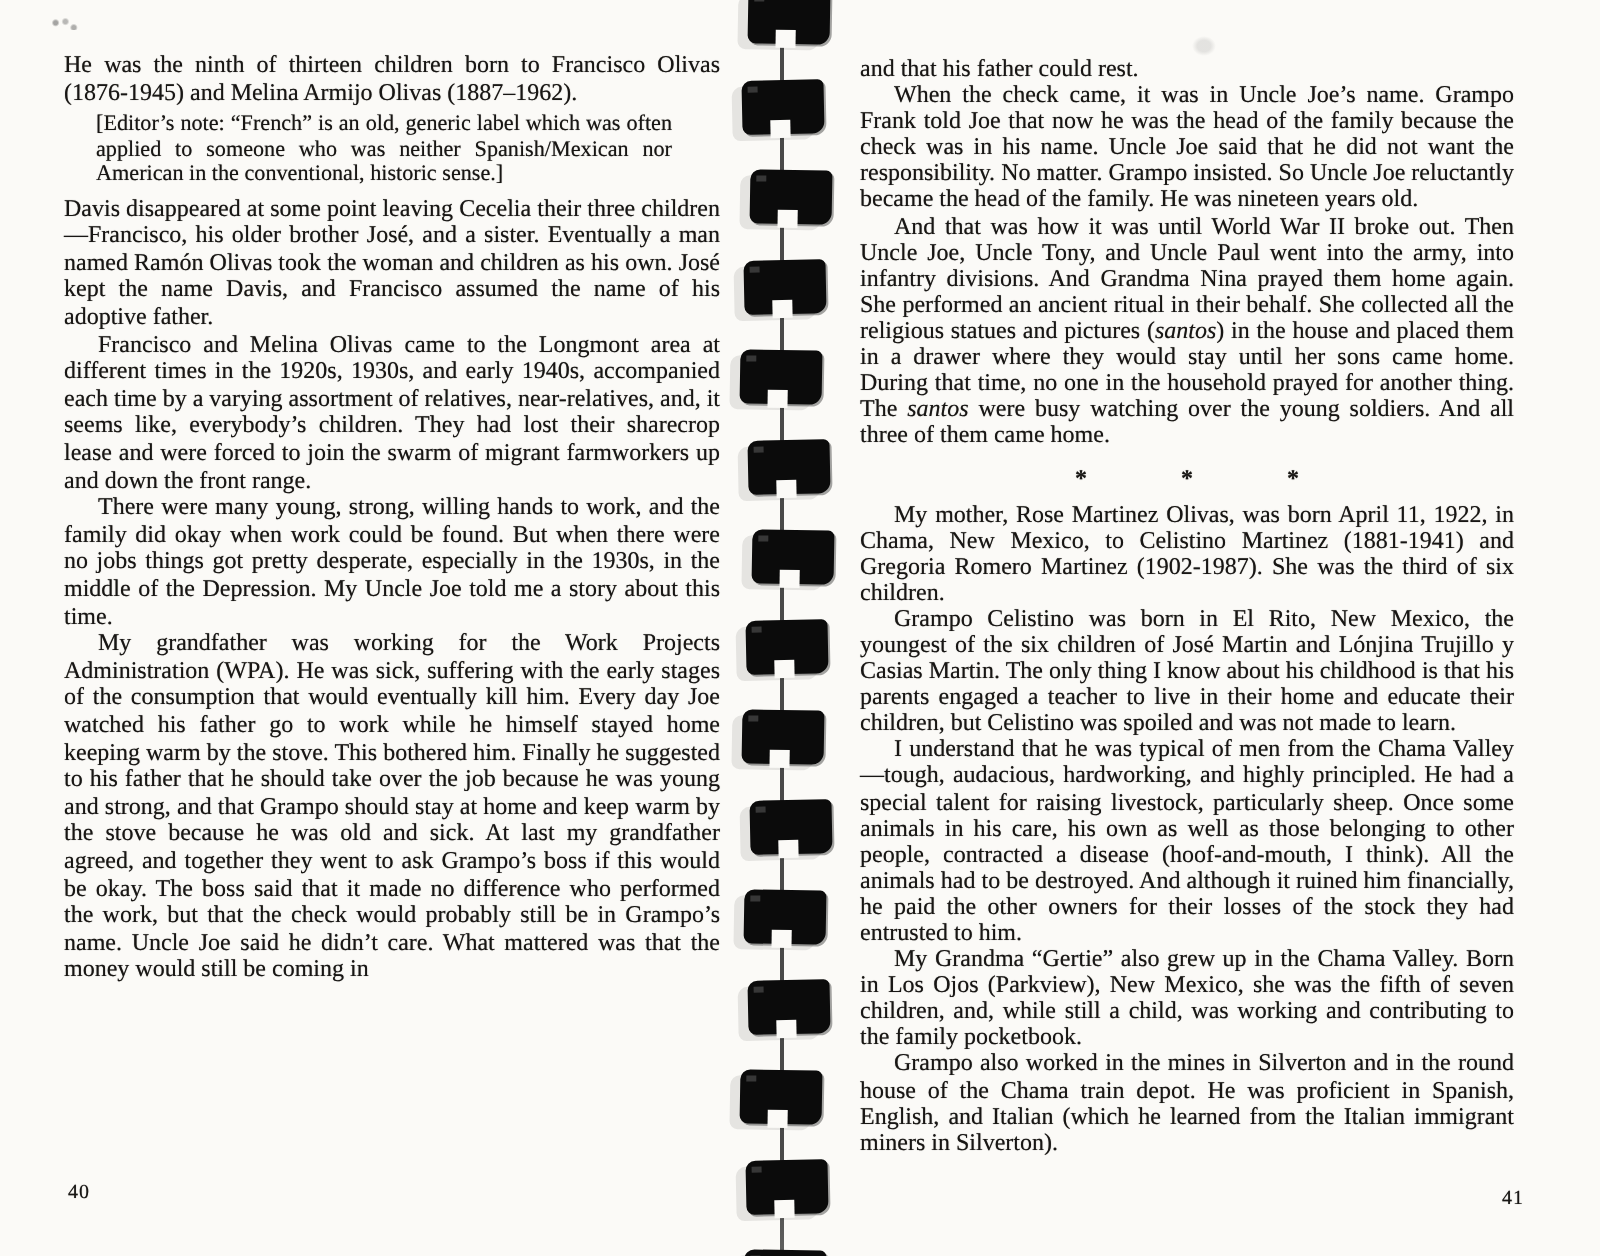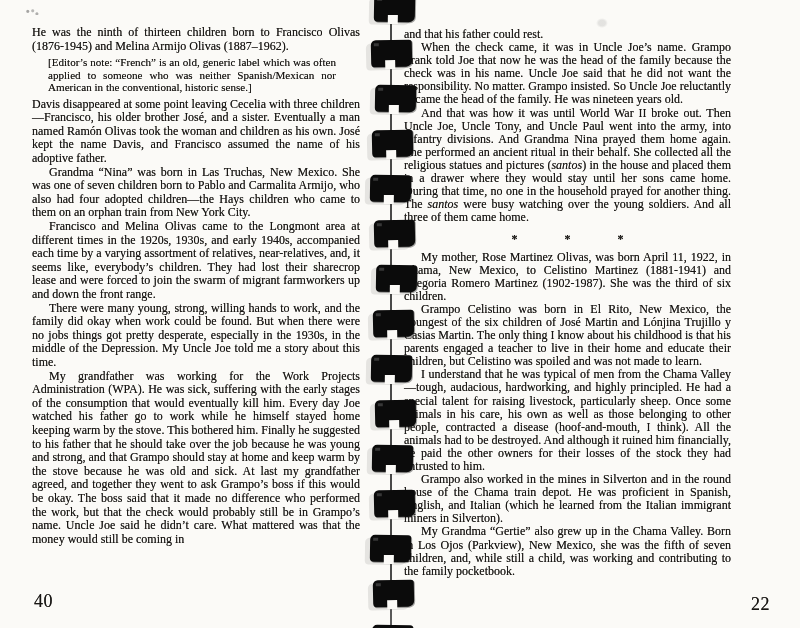--- a/index.html
+++ b/index.html
@@ -25,21 +25,21 @@
     position:absolute;
     text-align:justify;
     text-shadow:0 0 .4px rgba(20,18,14,.65);
     color:var(--ink);
   }
   .page-content.left{
     left:32px;top:26px;width:328px;
     font-size:12px;line-height:13.6px;
   }
   .page-content.right{
-    left:404px;top:28px;width:327px;
+    left:430px;top:28px;width:327px;
     font-size:12px;line-height:13.1px;
   }
   .page-content p{margin:0;padding:0;}
   p.body-indent{text-indent:17px;}
   p.body-flush{text-indent:0;}
   p.editors-note{
     font-size:11.1px;
     line-height:12.5px;
     margin:3px 24px 4px 16px;
     text-indent:0;
@@ -50,21 +50,21 @@
     letter-spacing:22px;
     font-weight:bold;
     font-size:12px;
     margin:7px 0 6px 0;
   }
   p.separator span{position:relative;top:2px;}
   em{}
   
   .page-number{
     position:absolute;
-    font-size:18px;
+    font-size:10px;
     letter-spacing:.5px;
     text-shadow:0 0 .4px rgba(20,18,14,.65);
   }
   .page-number.left{left:34px;top:591px;}
   .page-number.right{left:751px;top:594px;}
   
   .binding{
     position:absolute;
     left:0;top:0;width:800px;height:628px;
     pointer-events:none;
@@ -113,40 +113,39 @@
   }
 </style>
 </head>
 <body>
 
 <div class="spread">
 
   <div class="page-content left" id="left-paragraphs">
       <p class="body-flush"><span>He was the ninth of thirteen children born to Francisco Olivas (1876-1945) and Melina Armijo Olivas (1887–1962).</span></p>
       <p class="editors-note"><span>[Editor’s note: “French” is an old, generic label which was often applied to someone who was neither Spanish/Mexican nor American in the conventional, historic sense.]</span></p>
-      <p class="body-flush"><span>Davis disappeared at some point leaving Cecelia with three children—Francisco, his older brother José, and a sister. Eventually a man named Ramón Olivas took the woman and children as his own. José kept the name Davis, and Francisco assumed the name of his adoptive father.</span></p>
-      <p class="body-indent"><span>Grandma “Nina” was born in Las Truchas, New Mexico. She was one of seven children born to Pablo and Carmalita Armijo, who also had four adopted children—the Hays children who came to them on an orphan train from New York City.</span></p>
+      <p class="body-flush"><span>Davis disappeared at some point leaving Cecelia their three children—Francisco, his older brother José, and a sister. Eventually a man named Ramón Olivas took the woman and children as his own. José kept the name Davis, and Francisco assumed the name of his adoptive father.</span></p>
       <p class="body-indent"><span>Francisco and Melina Olivas came to the Longmont area at different times in the 1920s, 1930s, and early 1940s, accompanied each time by a varying assortment of relatives, near-relatives, and, it seems like, everybody’s children. They had lost their sharecrop lease and were forced to join the swarm of migrant farmworkers up and down the front range.</span></p>
       <p class="body-indent"><span>There were many young, strong, willing hands to work, and the family did okay when work could be found. But when there were no jobs things got pretty desperate, especially in the 1930s, in the middle of the Depression. My Uncle Joe told me a story about this time.</span></p>
       <p class="body-indent"><span>My grandfather was working for the Work Projects Administration (WPA). He was sick, suffering with the early stages of the consumption that would eventually kill him. Every day Joe watched his father go to work while he himself stayed home keeping warm by the stove. This bothered him. Finally he suggested to his father that he should take over the job because he was young and strong, and that Grampo should stay at home and keep warm by the stove because he was old and sick. At last my grandfather agreed, and together they went to ask Grampo’s boss if this would be okay. The boss said that it made no difference who performed the work, but that the check would probably still be in Grampo’s name. Uncle Joe said he didn’t care. What mattered was that the money would still be coming in</span></p>
     </div>
   <div class="page-number left">40</div>
 
   <div class="page-content right" id="right-paragraphs">
       <p class="body-flush"><span>and that his father could rest.</span></p>
       <p class="body-indent"><span>When the check came, it was in Uncle Joe’s name. Grampo Frank told Joe that now he was the head of the family because the check was in his name. Uncle Joe said that he did not want the responsibility. No matter. Grampo insisted. So Uncle Joe reluctantly became the head of the family. He was nineteen years old.</span></p>
       <p class="body-indent"><span>And that was how it was until World War II broke out. Then Uncle Joe, Uncle Tony, and Uncle Paul went into the army, into infantry divisions. And Grandma Nina prayed them home again. She performed an ancient ritual in their behalf. She collected all the religious statues and pictures (</span><em>santos</em><span>) in the house and placed them in a drawer where they would stay until her sons came home. During that time, no one in the household prayed for another thing. The </span><em>santos</em><span> were busy watching over the young soldiers. And all three of them came home.</span></p>
       <p class="separator"><span>* * *</span></p>
       <p class="body-indent"><span>My mother, Rose Martinez Olivas, was born April 11, 1922, in Chama, New Mexico, to Celistino Martinez (1881-1941) and Gregoria Romero Martinez (1902-1987). She was the third of six children.</span></p>
       <p class="body-indent"><span>Grampo Celistino was born in El Rito, New Mexico, the youngest of the six children of José Martin and Lónjina Trujillo y Casias Martin. The only thing I know about his childhood is that his parents engaged a teacher to live in their home and educate their children, but Celistino was spoiled and was not made to learn.</span></p>
       <p class="body-indent"><span>I understand that he was typical of men from the Chama Valley—tough, audacious, hardworking, and highly principled. He had a special talent for raising livestock, particularly sheep. Once some animals in his care, his own as well as those belonging to other people, contracted a disease (hoof-and-mouth, I think). All the animals had to be destroyed. And although it ruined him financially, he paid the other owners for their losses of the stock they had entrusted to him.</span></p>
+      <p class="body-indent"><span>My Grandma “Gertie” also grew up in the Chama Valley. Born in Los Ojos (Parkview), New Mexico, she was the fifth of seven children, and, while still a child, was working and contributing to the family pocketbook.</span></p>
       <p class="body-indent"><span>Grampo also worked in the mines in Silverton and in the round house of the Chama train depot. He was proficient in Spanish, English, and Italian (which he learned from the Italian immigrant miners in Silverton).</span></p>
-      <p class="body-indent"><span>My Grandma “Gertie” also grew up in the Chama Valley. Born in Los Ojos (Parkview), New Mexico, she was the fifth of seven children, and, while still a child, was working and contributing to the family pocketbook.</span></p>
     </div>
-  <div class="page-number right">22</div>
+  <div class="page-number right">41</div>
 
   <div class="binding">
     <div class="binding-line"></div>
     <div id="binding-holes">
         <div class="binding-hole" style="top: -5px; transform: translateX(2px) rotate(1deg);"></div>
         <div class="binding-hole" style="top: 40px; transform: translateX(-1px) rotate(-1.2deg);"></div>
         <div class="binding-hole" style="top: 85px; transform: translateX(3px) rotate(1deg);"></div>
         <div class="binding-hole" style="top: 130px; transform: translateX(0px) rotate(-1.2deg);"></div>
         <div class="binding-hole" style="top: 175px; transform: translateX(-2px) rotate(1deg);"></div>
         <div class="binding-hole" style="top: 220px; transform: translateX(2px) rotate(-1.2deg);"></div>

